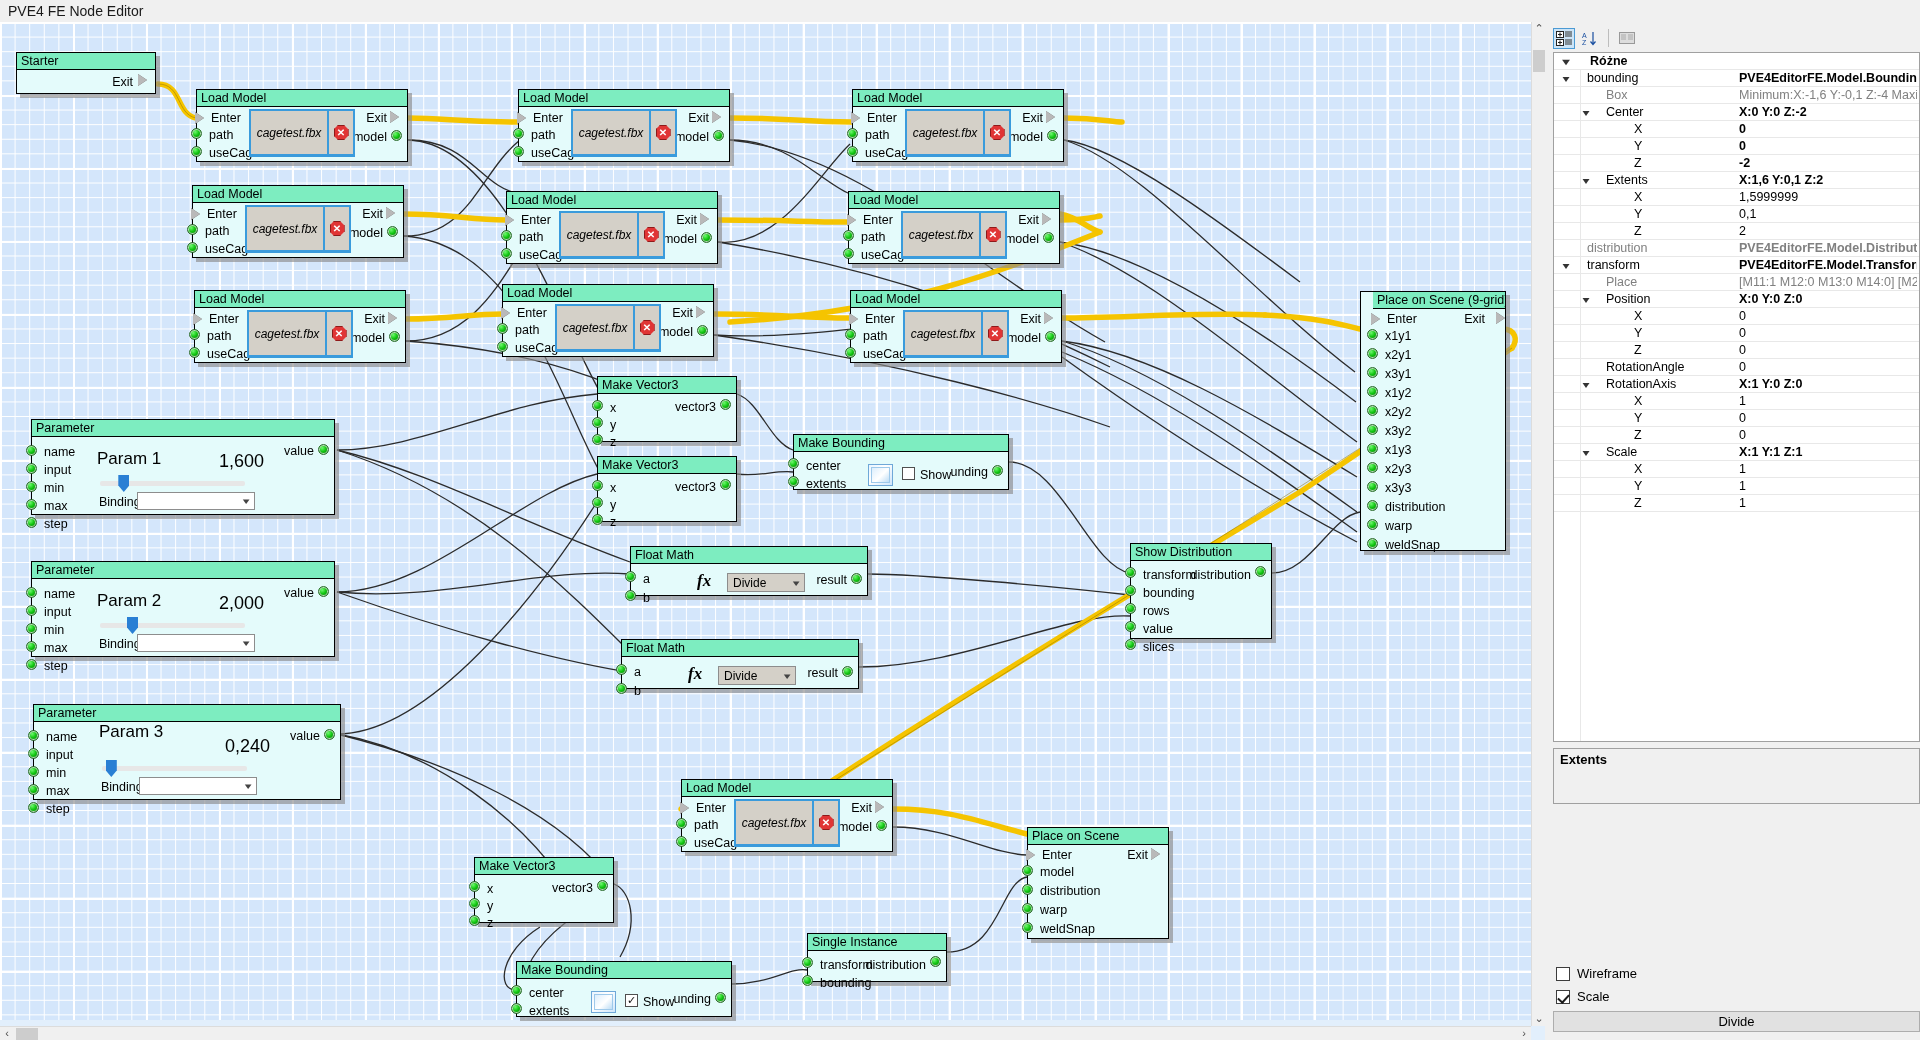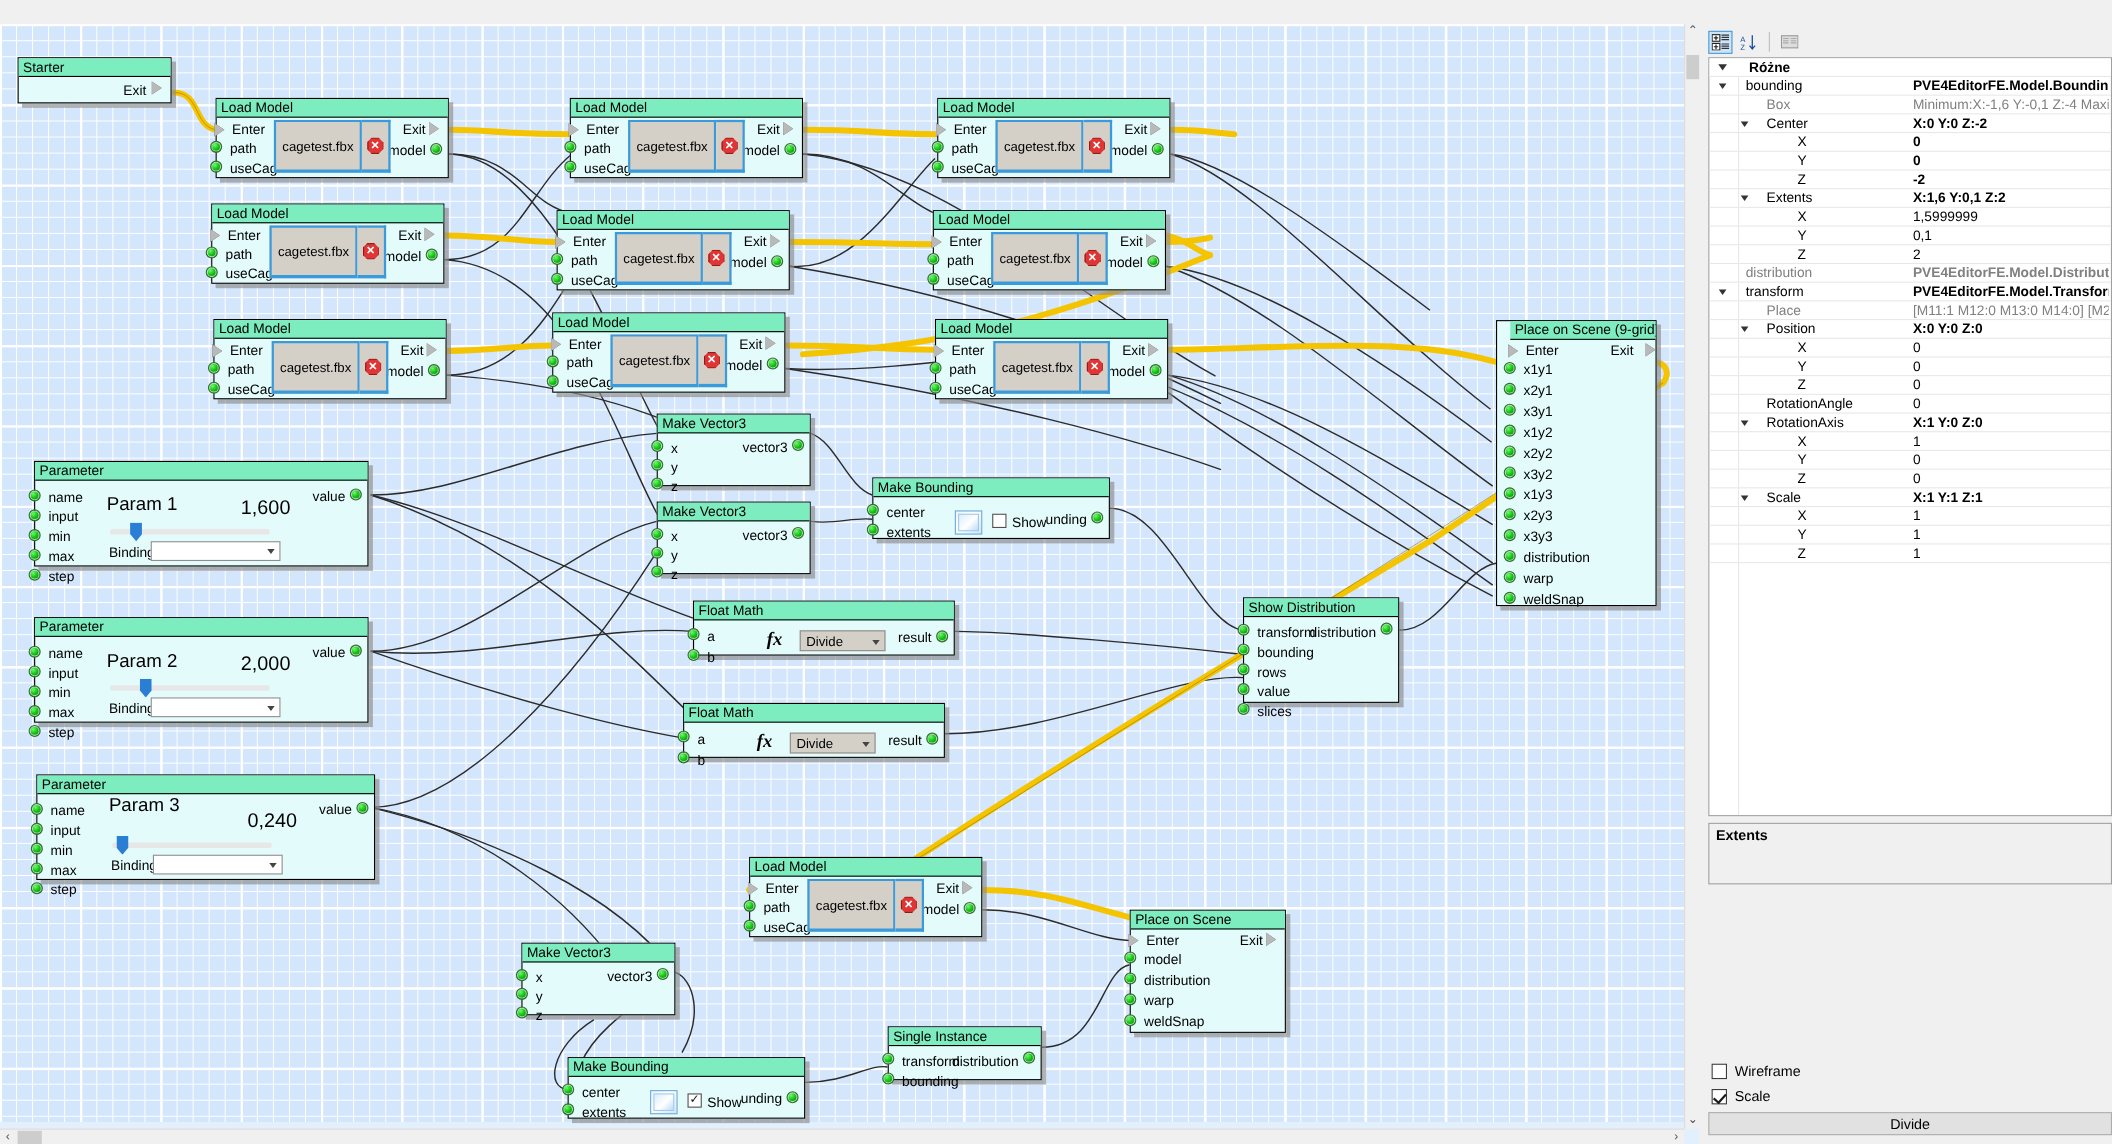--- a/index.html
+++ b/index.html
@@ -99,20 +99,21 @@
   .plabel {
     position: absolute; font-size: 12.5px; white-space: nowrap; line-height: 12px;
   }
   .plabel.r { text-align: right; }
 
   .fileedit {
     position: absolute; background: #d4d0c8;
     border: 2px solid #3a9bdc; border-bottom-width: 3px;
     display: flex; align-items: center; justify-content: center;
     font-size: 12px;
+    font-style: italic;
   }
   .errbtn {
     position: absolute; background: #d4d0c8;
     border: 2px solid #3a9bdc; border-left: none; border-bottom-width: 3px;
     display: flex; align-items: center; justify-content: center;
   }
   .octagon {
     width: 15px; height: 15px; background: #e03535;
     border: 1px solid #8e1a1a;
     clip-path: polygon(30% 0,70% 0,100% 30%,100% 70%,70% 100%,30% 100%,0 70%,0 30%);
@@ -194,20 +195,21 @@
     position: absolute; left: 8px; bottom: 8px; width: 367px; height: 21px;
     background: #e1e1e1; border: 1px solid #adadad;
     font-size: 13px; text-align: center; line-height: 19px;
   }
 </style>
 </head>
 <body>
 
 <div id="app">
 
+  <div class="titlebar">PVE4 FE Node Editor</div>
 
   <div class="canvas-wrap">
     <div class="grid"></div>
 
     <svg class="wires" viewBox="0 0 1531 998">
       <g fill="none" stroke="#2b2b2b" stroke-width="1.3">
 
         <path d="M408,118 C470,118 480,165 520,172"></path>
         <path d="M408,118 C500,120 560,300 600,370"></path>
         <path d="M404,214 C470,214 480,150 520,118"></path>

